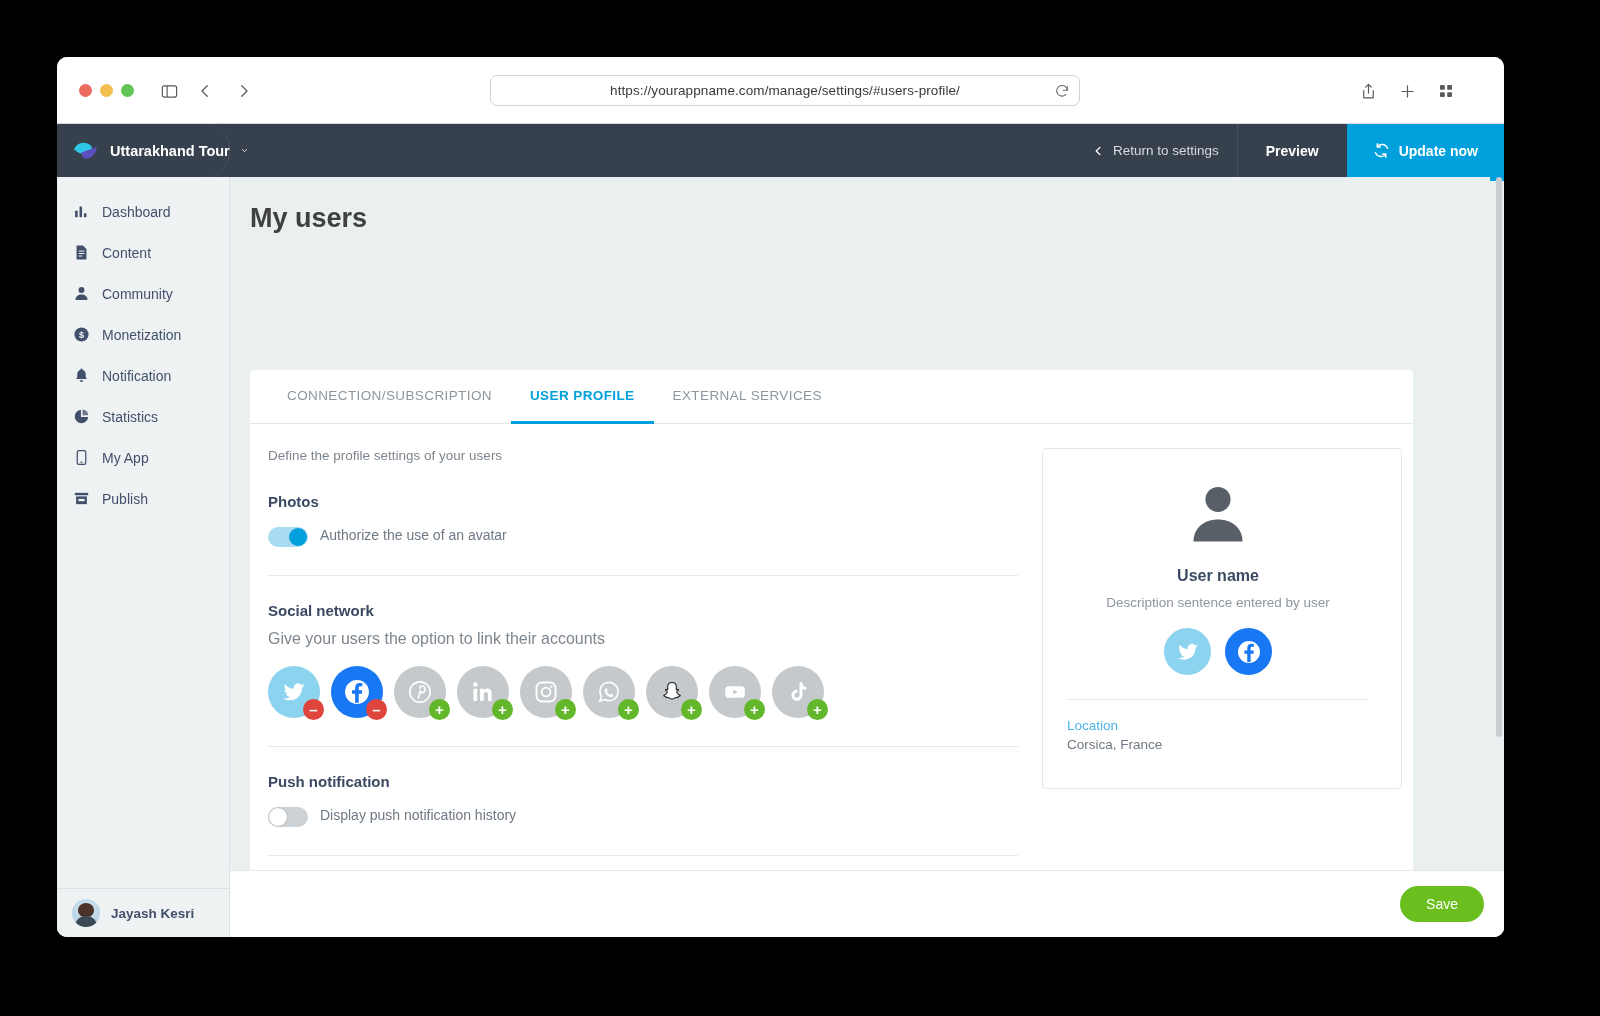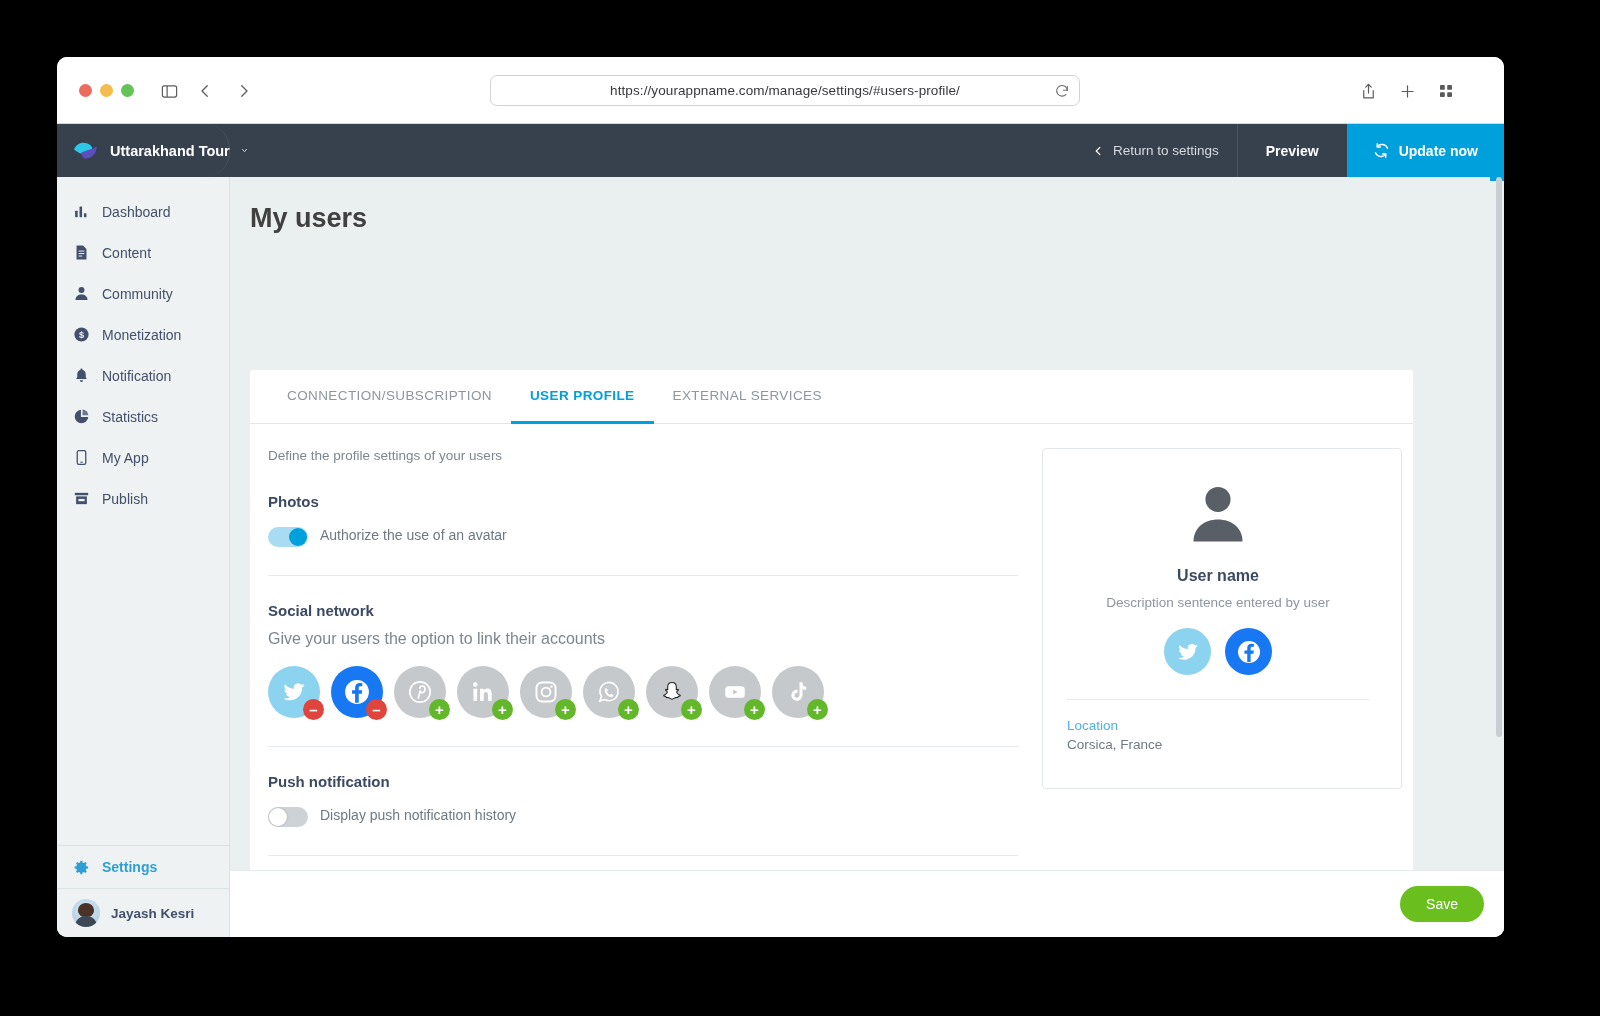--- a/index.html
+++ b/index.html
@@ -490,26 +490,20 @@
                 <path d="M2.6 4h18.8v3.4H2.6z"></path>
                 <path d="M4.4 9h15.2v11H4.4z"></path>
                 <path d="M7.6 12.6h8.8v3.2H7.6z" fill="#eef2f3"></path>
               </svg>
           </span>
           <span>Publish</span>
         </div>
       </div>
 
       <div class="sidebar-bottom">
-        <div class="settings-item">
-          <svg class="gear-icon" viewBox="0 0 24 24" fill="currentColor">
-            <path d="M12 8.2a3.8 3.8 0 1 0 0 7.6 3.8 3.8 0 0 0 0-7.6zm9.3 5.1.02-2.6-2.5-.5a7 7 0 0 0-.8-1.9l1.4-2.1-1.8-1.8-2.1 1.4a7 7 0 0 0-1.9-.8l-.5-2.5h-2.6l-.5 2.5a7 7 0 0 0-1.9.8L6 4.4 4.2 6.2l1.4 2.1a7 7 0 0 0-.8 1.9l-2.5.5v2.6l2.5.5a7 7 0 0 0 .8 1.9l-1.4 2.1 1.8 1.8 2.1-1.4a7 7 0 0 0 1.9.8l.5 2.5h2.6l.5-2.5a7 7 0 0 0 1.9-.8l2.1 1.4 1.8-1.8-1.4-2.1a7 7 0 0 0 .8-1.9z"></path>
-          </svg>
-          <span>Settings</span>
-        </div>
         <div class="user-item">
           <span class="avatar-photo"></span>
           <span class="user-name">Jayash Kesri</span>
         </div>
       </div>
     </div>
 
     <div class="main">
       <div class="accentline"></div>
       <div class="page-title">My users</div>

